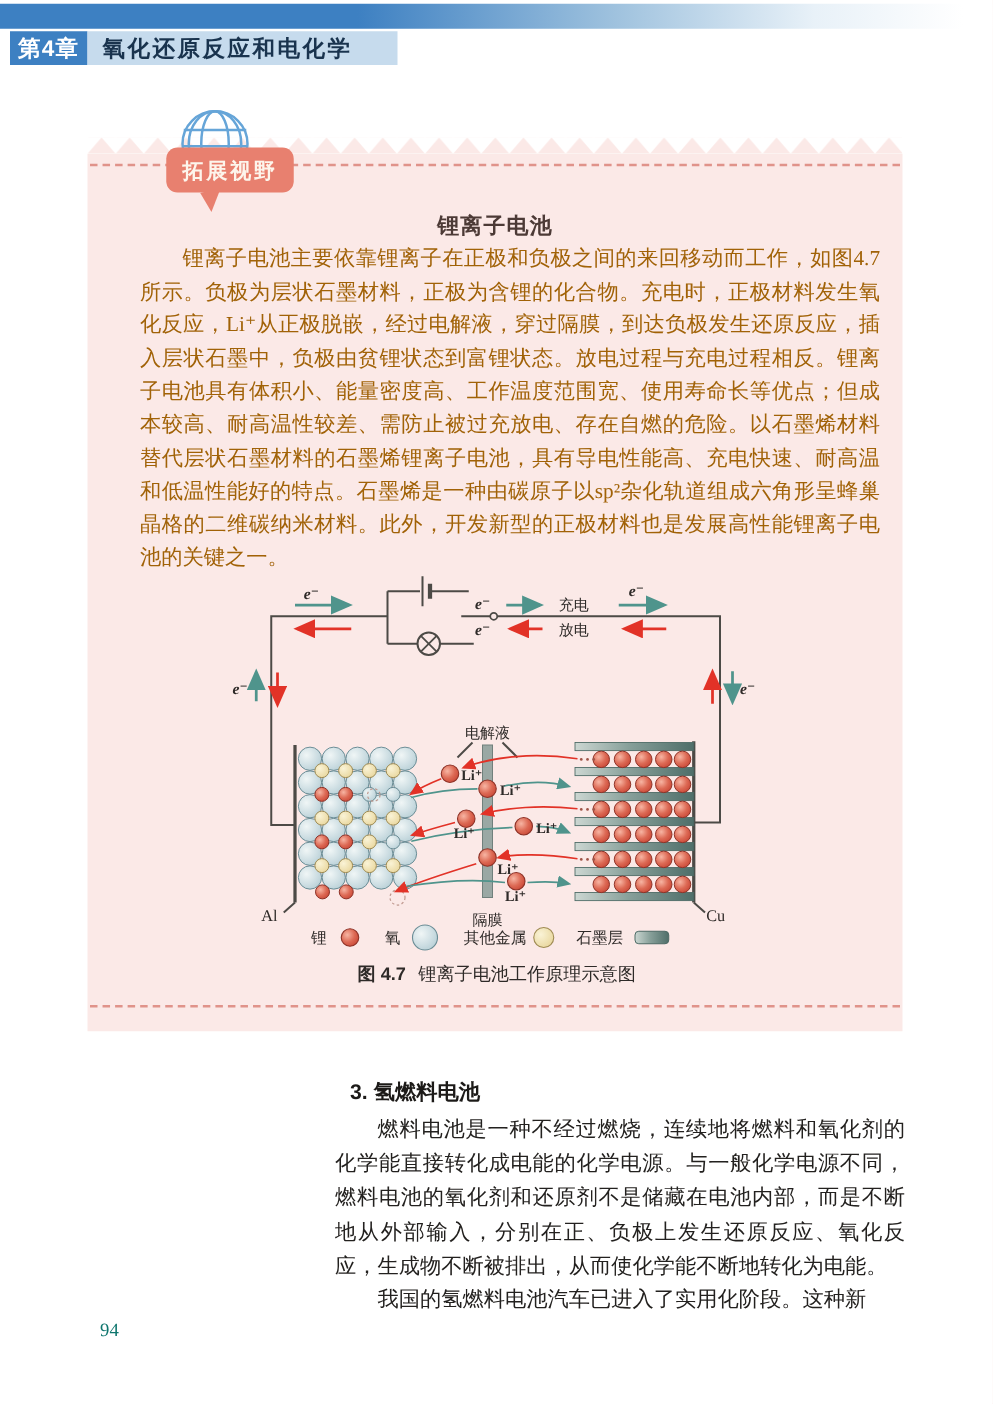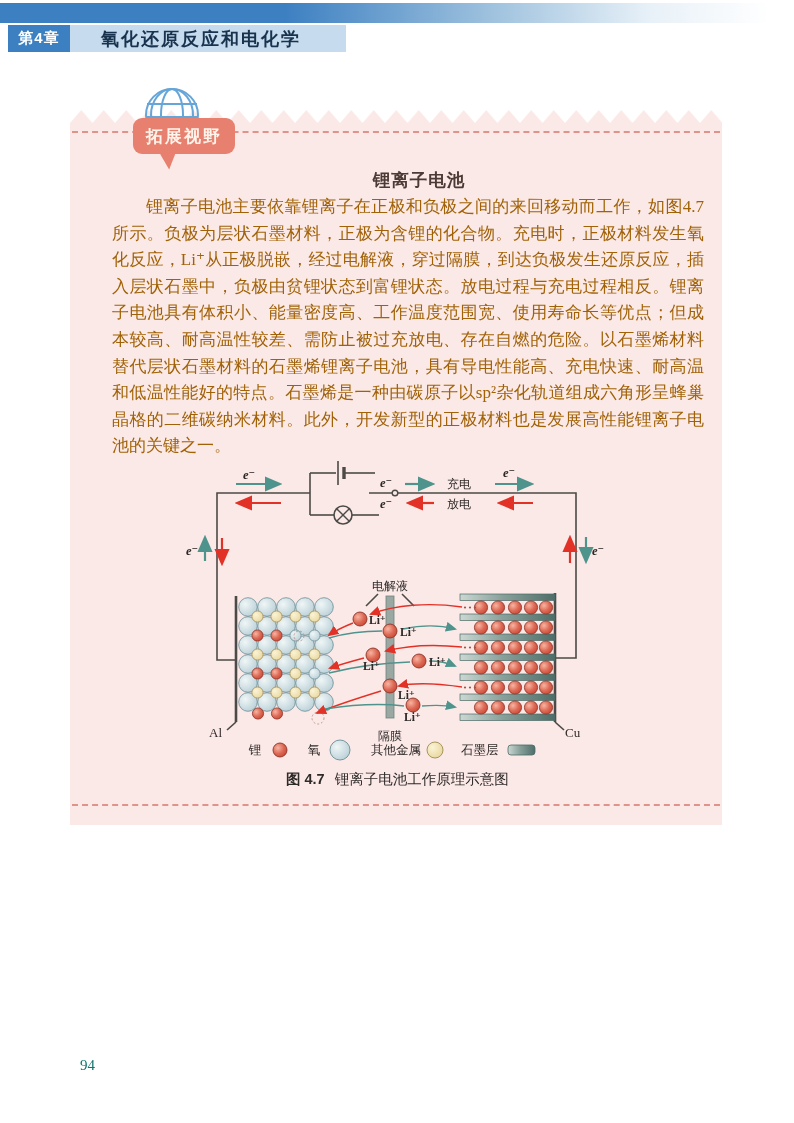--- a/index.html
+++ b/index.html
@@ -3,39 +3,39 @@
 <meta charset="utf-8">
 <style>
   html,body{margin:0;padding:0;background:#ffffff;}
   .page{position:relative;width:794px;height:1123px;background:#ffffff;overflow:hidden;
         font-family:"Liberation Serif","DejaVu Serif",serif;}
   
   .topbar{position:absolute;left:0;top:3px;width:794px;height:20px;
           background:linear-gradient(to right,#3d80c2 0%,#3d80c2 36%,#9fc2de 62%,#e8f1f8 82%,#ffffff 97%);}
   .chap-badge{position:absolute;left:8px;top:25px;width:62px;height:27px;background:#3d80c2;
           color:#ffffff;font-family:"Liberation Sans","DejaVu Sans",sans-serif;font-weight:bold;
-          font-size:15px;display:flex;align-items:center;justify-content:center;letter-spacing:1px;}
-  .chap-title{position:absolute;left:70px;top:25px;width:276px;height:27px;background:#c6dbed;
+          font-size:18px;display:flex;align-items:center;justify-content:center;letter-spacing:1px;}
+  .chap-title{position:absolute;left:70px;top:25px;width:248px;height:27px;background:#c6dbed;
           color:#19334e;font-family:Liberation Mono, monospace;font-weight:bold;
-          font-size:18px;display:flex;align-items:center;padding-left:31px;letter-spacing:2px;box-sizing:border-box;}
+          font-size:18px;display:flex;align-items:center;padding-left:12px;letter-spacing:2px;box-sizing:border-box;}
   
   .pinkbox{position:absolute;left:70px;top:110px;width:743px;height:715px;}
   .zigzag{position:absolute;left:0;top:0;width:652px;height:13px;}
   .pinkbody{position:absolute;left:0;top:13px;width:652px;height:702px;background:#fbe9e7;}
   .dash-top{position:absolute;left:2px;top:21px;width:648px;border-top:2px dashed #e0938a;}
   .dash-bottom{position:absolute;left:2px;top:694px;width:648px;border-top:2px dashed #e0938a;}
   .globe{position:absolute;left:72px;top:-25px;z-index:1;}
   .badge{position:absolute;left:63px;top:8px;width:102px;height:36px;background:#e8806f;border-radius:9px;
          z-index:2;display:flex;align-items:center;justify-content:center;color:#fdf5ec;
          font-family:"Liberation Sans","DejaVu Sans",sans-serif;font-weight:bold;font-size:17px;letter-spacing:2px;}
   .badge-tail{position:absolute;left:92px;top:42px;z-index:2;width:0;height:0;
          border-top:17px solid #e8806f;border-left:5px solid transparent;border-right:12px solid transparent;
          transform:rotate(-14deg);}
   .box-title{position:absolute;left:0;top:58px;width:652px;text-align:center;color:#4c3a36;
-         font-size:17.5px;font-weight:600;letter-spacing:1px;padding-left:23px;}
+         font-size:17.5px;font-weight:600;letter-spacing:1px;}
   .box-para{position:absolute;left:42px;top:84px;width:592px;color:#a16207;font-size:17px;
          line-height:26.6px;text-align:justify;text-indent:2em;}
   .figwrap{position:absolute;left:113px;top:346px;width:432px;height:342px;}
   
   .section{position:absolute;left:268px;top:862px;width:456px;color:#23211f;}
   .sec-head{font-family:"Liberation Sans","DejaVu Sans",sans-serif;font-weight:bold;font-size:17px;
          margin:0 0 5px 12px;color:#1c1a18;}
   .sec-para{margin:0;font-size:17px;line-height:27.2px;text-align:justify;text-indent:2em;}
   .page-num{position:absolute;left:80px;top:1057px;font-size:15px;color:#0f766e;}
   
@@ -330,16 +330,21 @@
         <circle cx="252" cy="294" r="8" fill="url(#goy)" stroke="#a08c54" stroke-width="0.9"></circle>
         <text class="t-leg" x="278" y="298">石墨层</text>
         <rect x="325" y="289" width="27" height="10" rx="3" fill="url(#ggr)" stroke="#4c6a65" stroke-width="0.8"></rect>
       </g>
 
       <text x="103" y="328"><tspan class="t-cap-b">图 4.7</tspan><tspan class="t-cap" dx="10">锂离子电池工作原理示意图</tspan></text>
     </svg>
     </div>
   </div>
 
+  <div class="section">
+    <p class="sec-head">3. 氢燃料电池</p>
+    <p class="sec-para">燃料电池是一种不经过燃烧，连续地将燃料和氧化剂的化学能直接转化成电能的化学电源。与一般化学电源不同，燃料电池的氧化剂和还原剂不是储藏在电池内部，而是不断地从外部输入，分别在正、负极上发生还原反应、氧化反应，生成物不断被排出，从而使化学能不断地转化为电能。</p>
+    <p class="sec-para">我国的氢燃料电池汽车已进入了实用化阶段。这种新</p>
+  </div>
 
   <div class="page-num">94</div>
 
 </div>
 
 </body></html>

